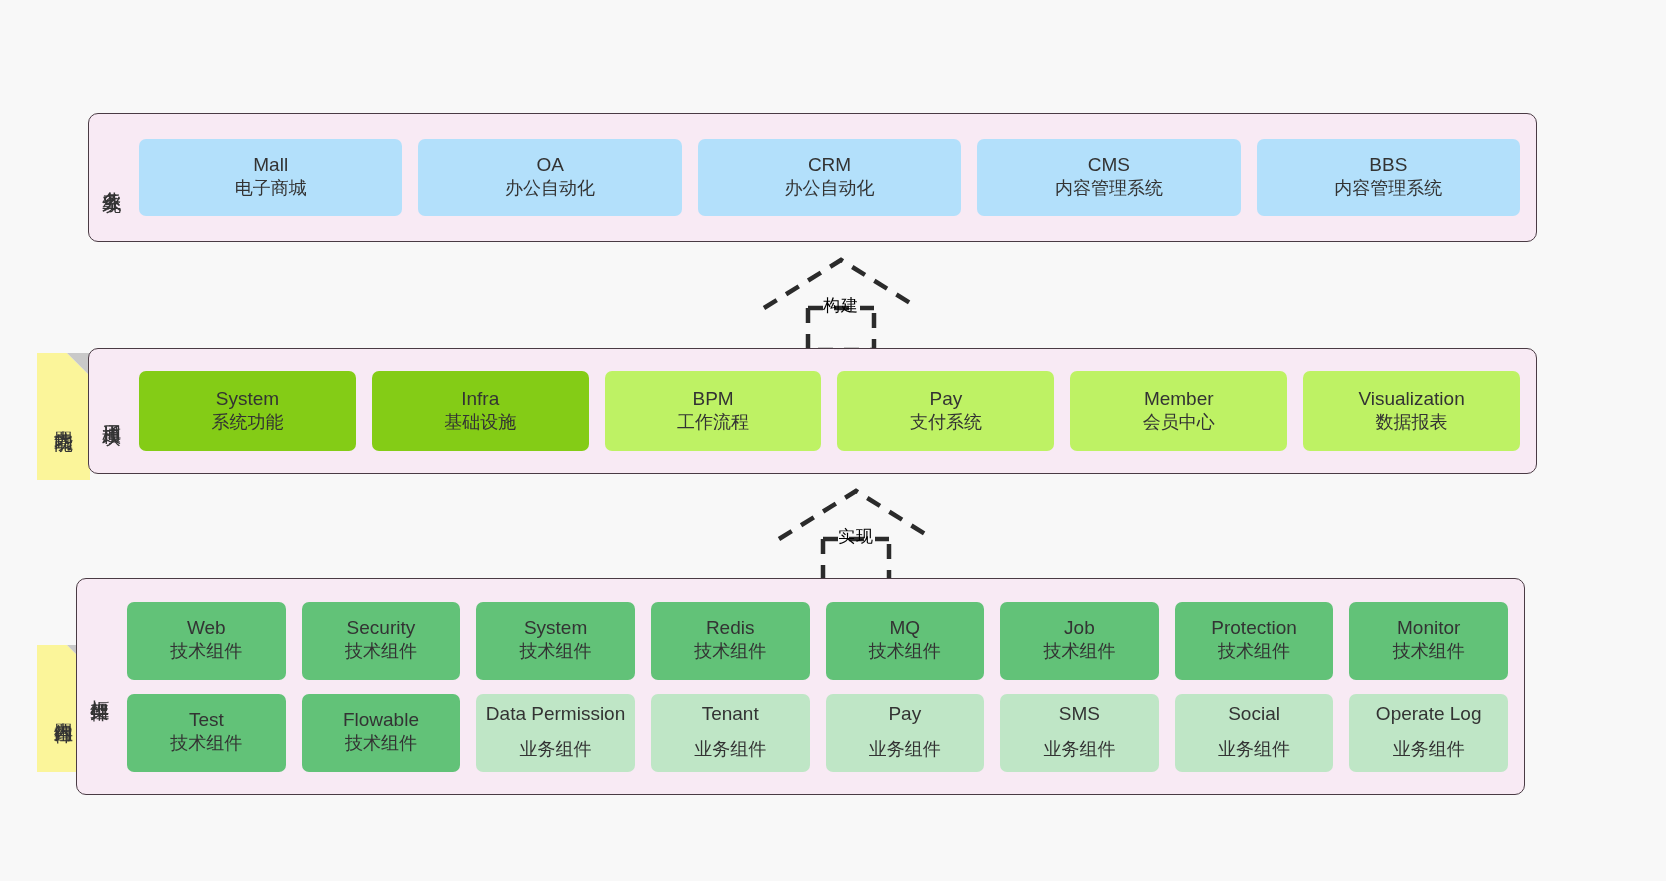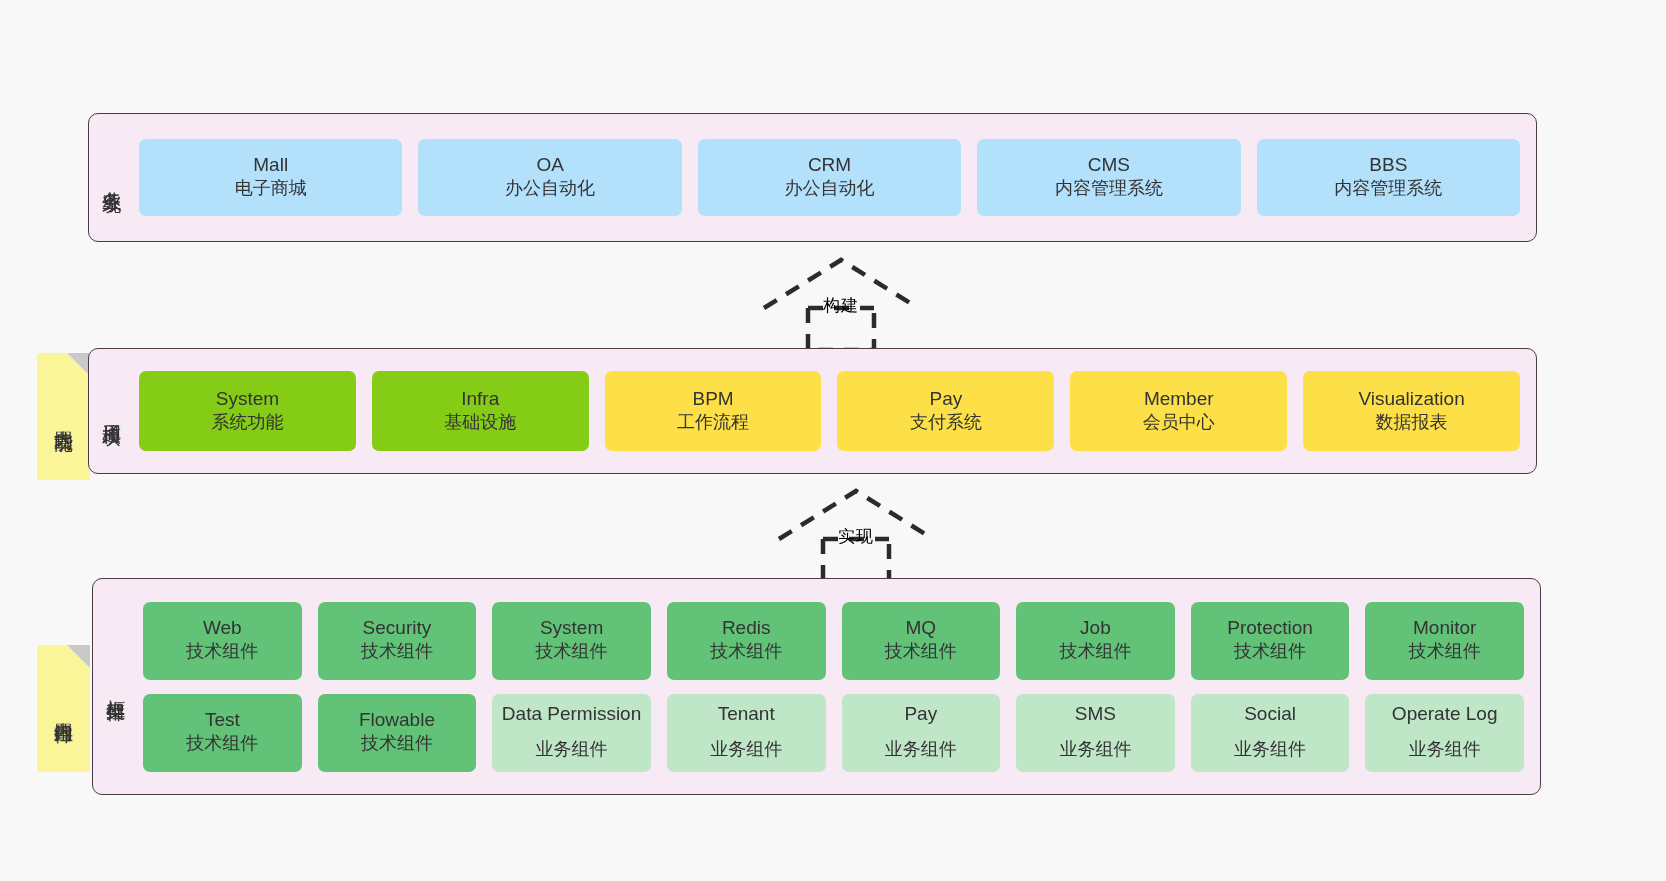--- a/index.html
+++ b/index.html
@@ -65,34 +65,34 @@
     color:#333333;
     box-sizing:border-box;
     padding:6px 4px;
     user-select:none;
   }
   .card .sub{font-size:18px;font-family:Liberation Mono, monospace;}
 
   
   .c-blue{background:#b3e0fb;}
   .c-red{background:#84cc16;}
-  .c-pink{background:#fde047;}
+  .c-pink{background:#bef264;}
   .c-green{background:#62c278;}
   .c-lgreen{background:#bfe6c6;gap:12px;}
 
   
   #layer-business{left:88px;top:113px;width:1449px;height:129px;}
   #layer-business .layer-body{padding-top:10px;padding-bottom:10px;}
   #layer-business .card{height:77px;}
 
   #layer-common{left:88px;top:348px;width:1449px;height:126px;}
   #layer-common .layer-body{padding-top:10px;padding-bottom:10px;}
   #layer-common .card{height:80px;}
 
-  #layer-framework{left:92px;top:578px;width:1449px;height:217px;}
+  #layer-framework{left:76px;top:578px;width:1449px;height:217px;}
   #layer-framework .layer-body{gap:14px;padding-top:14px;padding-bottom:14px;}
   #layer-framework .card{height:78px;font-size:19px;}
 
   
   .note{
     position:absolute;
     background:#fbf59a;
     width:53px;
     box-sizing:border-box;
     display:flex;

